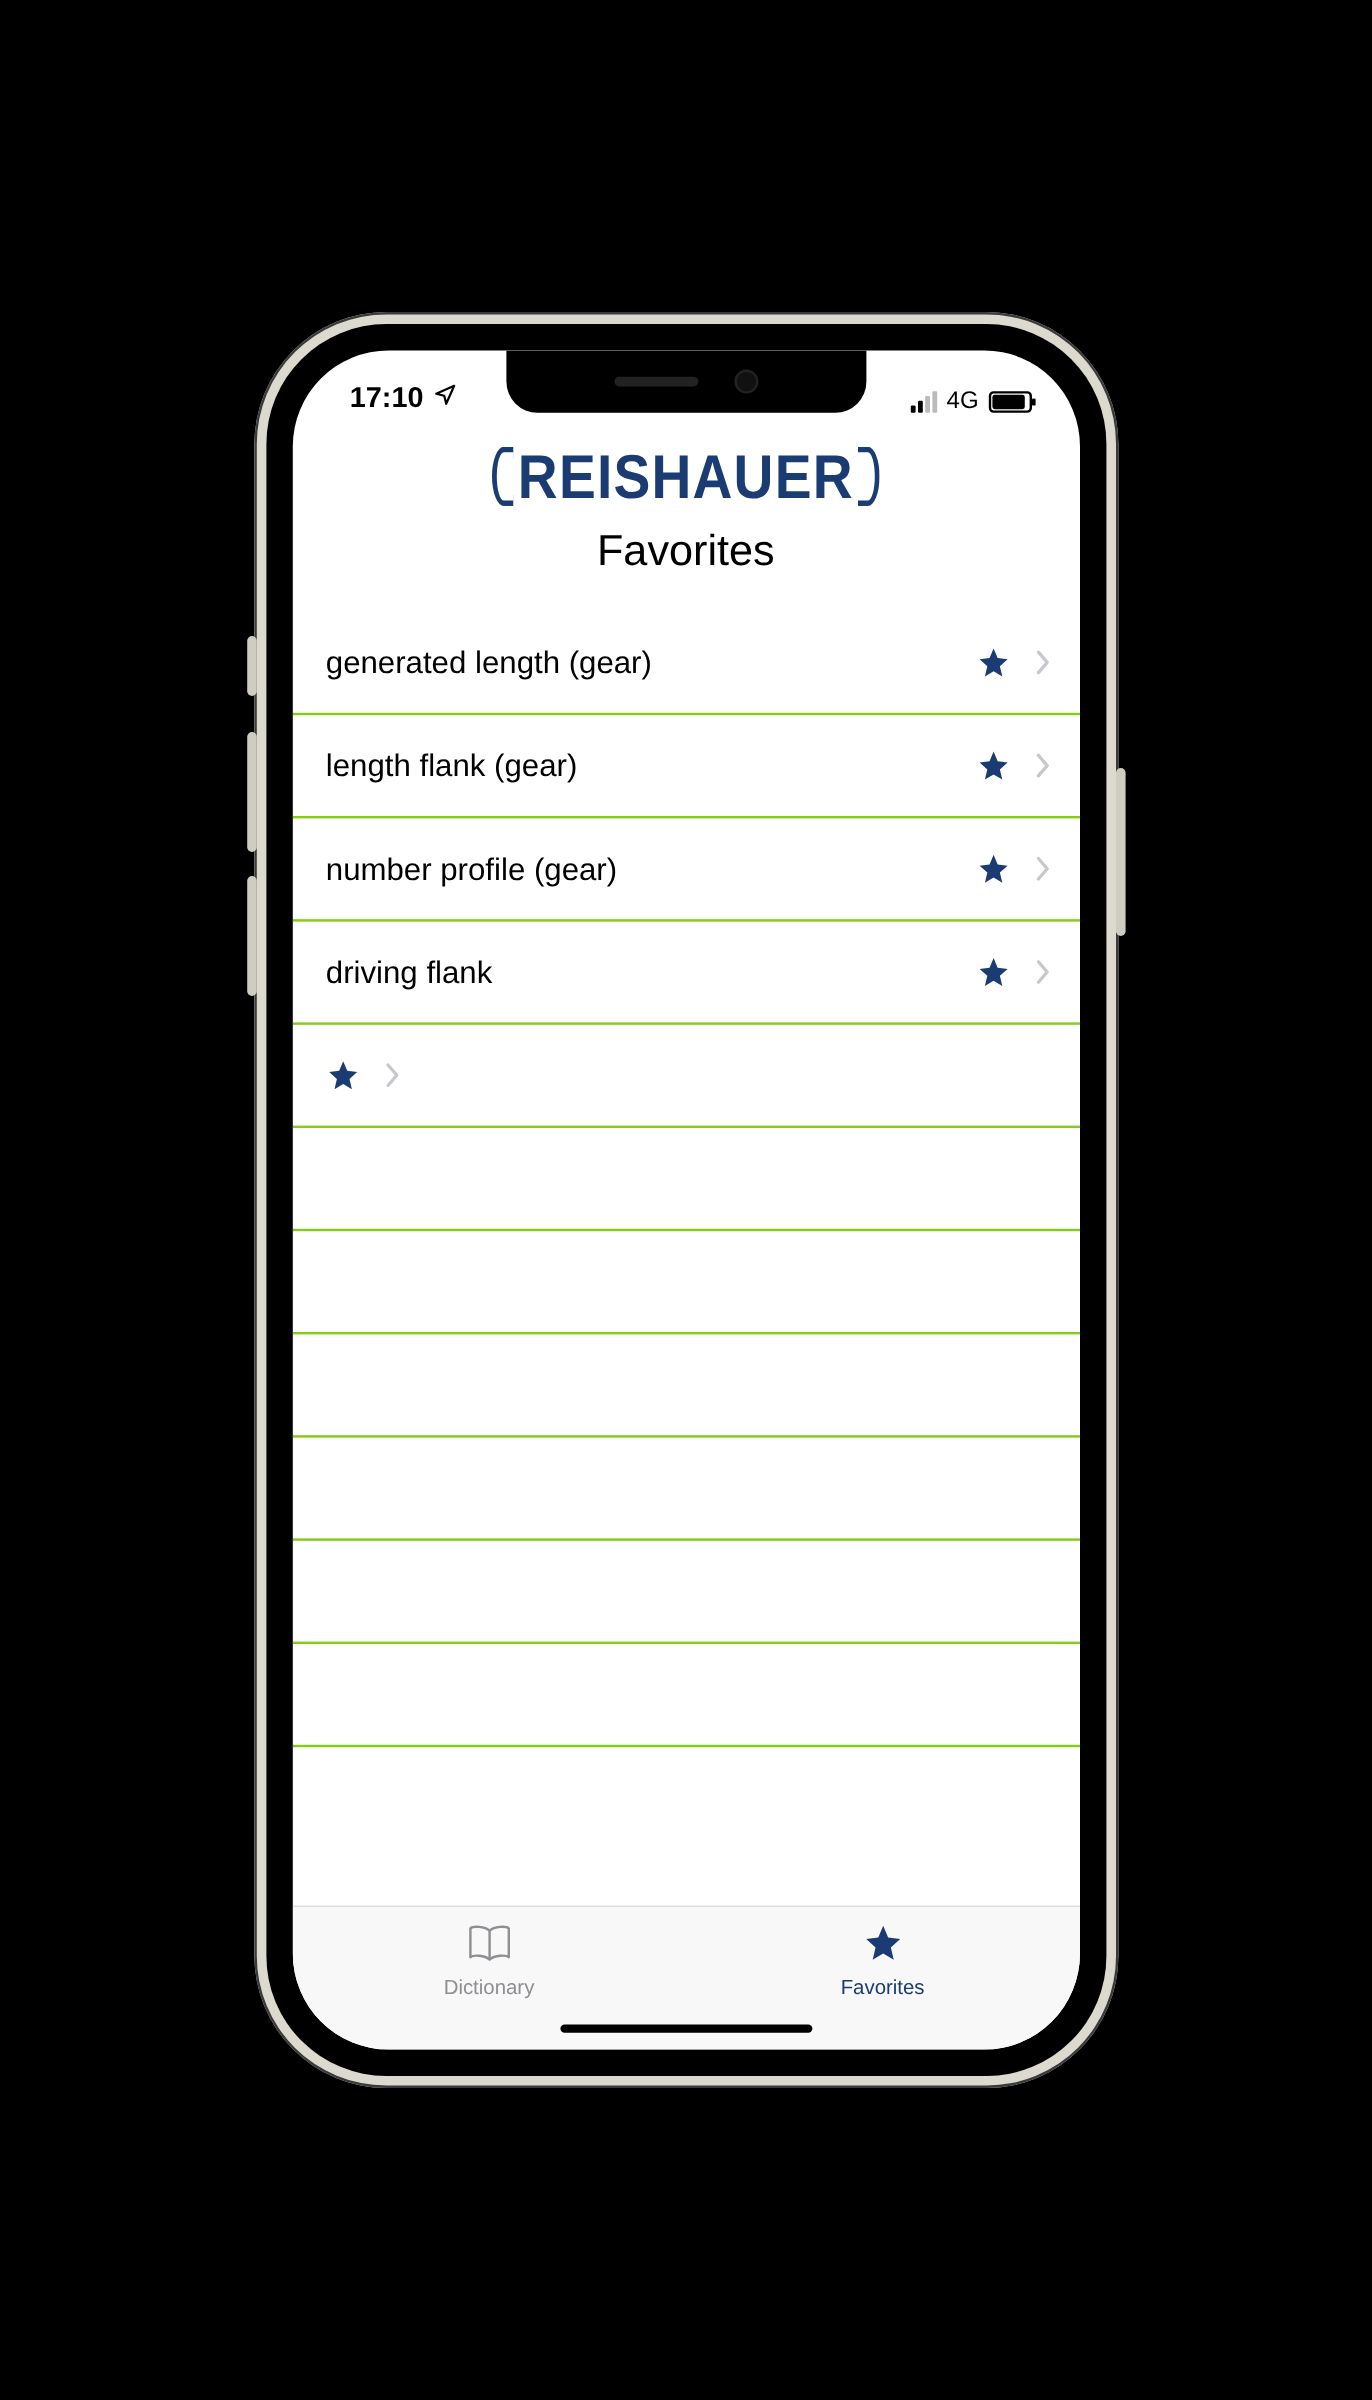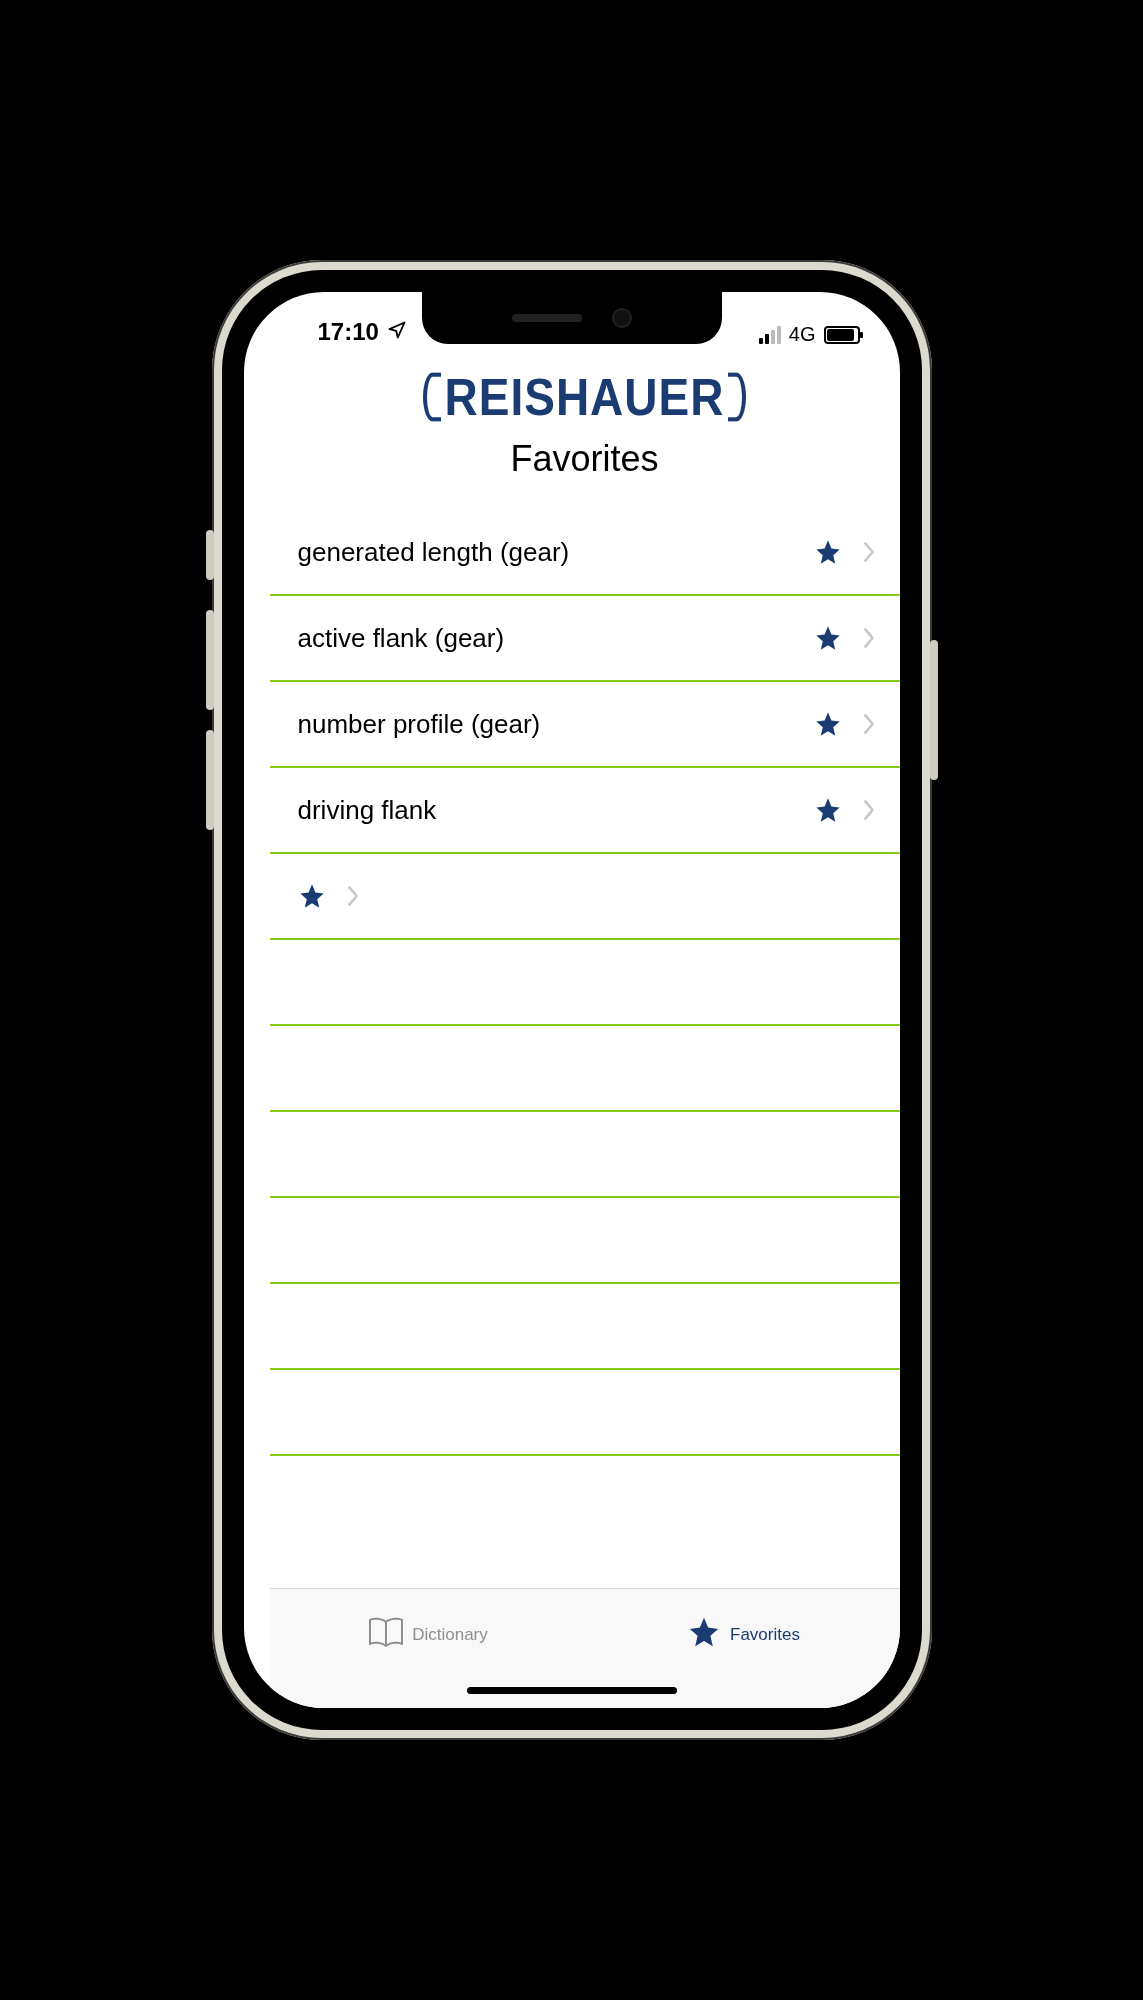--- a/index.html
+++ b/index.html
@@ -34,21 +34,20 @@
   }
   .screen {
     position: relative;
     width: 100%;
     height: 100%;
     border-radius: 80px;
     background: #fff;
     overflow: hidden;
     display: flex;
     flex-direction: column;
-    padding-left: 26px;
   }
 
   
   .notch {
     position: absolute;
     top: 0;
     left: 50%;
     transform: translateX(-50%);
     width: 300px;
     height: 52px;
@@ -171,21 +170,21 @@
   .tabbar {
     height: 120px;
     border-top: 1px solid #d8d8dc;
     background: #f8f8f9;
     display:flex;
     padding-bottom: 28px;
   }
   .tab {
     flex:1;
     display:flex;
-    flex-direction:row;
+    flex-direction:column;
     align-items:center;
     justify-content:center;
     gap:6px;
     font-size:17px;
     color:#8e8e93;
   }
   .tab.active { color:#1b3c73; }
   .tab svg { width:40px; height:34px; }
 
   
@@ -246,21 +245,21 @@
               </svg>
           </span>
           <span class="chev">
             <svg viewBox="0 0 10 18" fill="none" stroke="currentColor" stroke-width="2.2" stroke-linecap="round" stroke-linejoin="round">
                 <path d="M2 2l6 7-6 7"></path>
               </svg>
           </span>
         </div>
 
         <div class="row">
-          <div class="label">active flank (gear)</div>
+          <div class="label">length flank (gear)</div>
           <span class="star">
             <svg viewBox="0 0 24 24" fill="currentColor">
                 <path d="M12 2l2.9 6.9L22 9.8l-5.5 4.9L18.2 22 12 18.3 5.8 22l1.7-7.3L2 9.8l7.1-0.9z"></path>
               </svg>
           </span>
           <span class="chev">
             <svg viewBox="0 0 10 18" fill="none" stroke="currentColor" stroke-width="2.2" stroke-linecap="round" stroke-linejoin="round">
                 <path d="M2 2l6 7-6 7"></path>
               </svg>
           </span>

